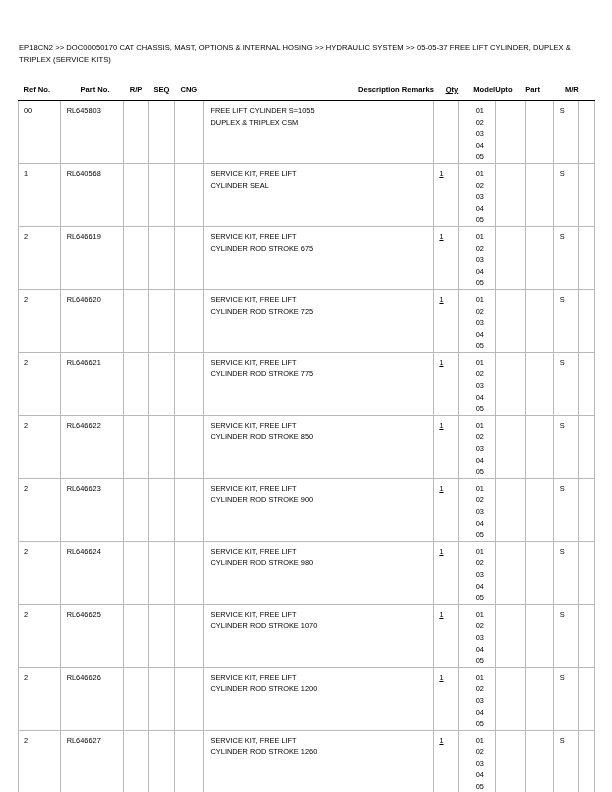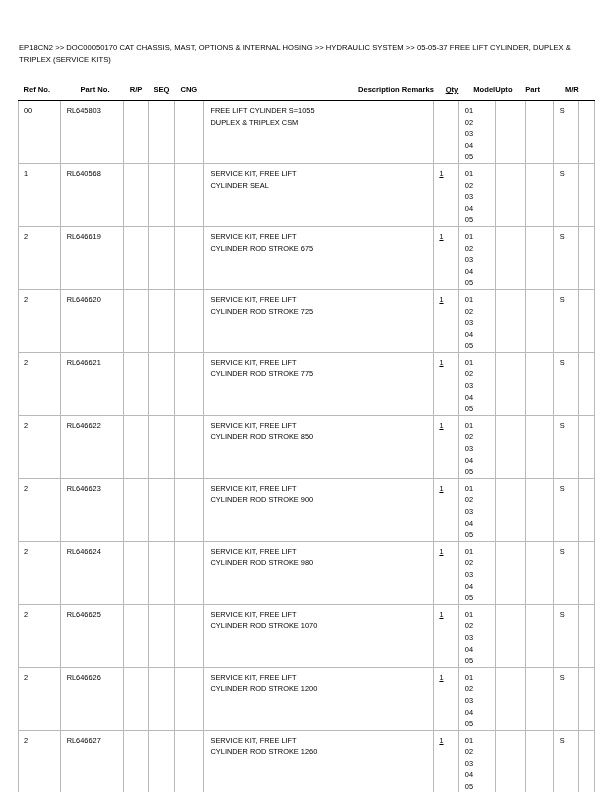--- a/index.html
+++ b/index.html
@@ -70,21 +70,21 @@
   table.parts tbody tr:last-child td {
     border-bottom: 1.2px solid #8d8d8d;
   }
   .c-ref    { width: 38px;  padding-left: 5px !important; }
   .c-part   { width: 62px;  padding-left: 6px !important; }
   .c-rp     { width: 26px; }
   .c-seq    { width: 28px; }
   .c-cng    { width: 30px; }
   .c-desc   { width: 250px; padding-left: 7px !important; }
   .c-qty    { width: 20px;  padding-left: 5px !important; text-decoration: underline; }
-  .c-model  { width: 32px;  padding-left: 6px !important; }
+  .c-model  { width: 32px;  padding-left: 6px !important; text-align: center; }
   .c-from   { width: 32px; }
   .c-upto   { width: 30px; }
   .c-mr     { width: 20px;  padding-left: 6px !important; }
   .c-end    { width: 18px; }
 
   th.c-ref   { text-align: left; padding-left: 5px; }
   th.c-part  { text-align: center; padding-left: 6px; }
   th.c-rp,
   th.c-seq,
   th.c-cng   { }

